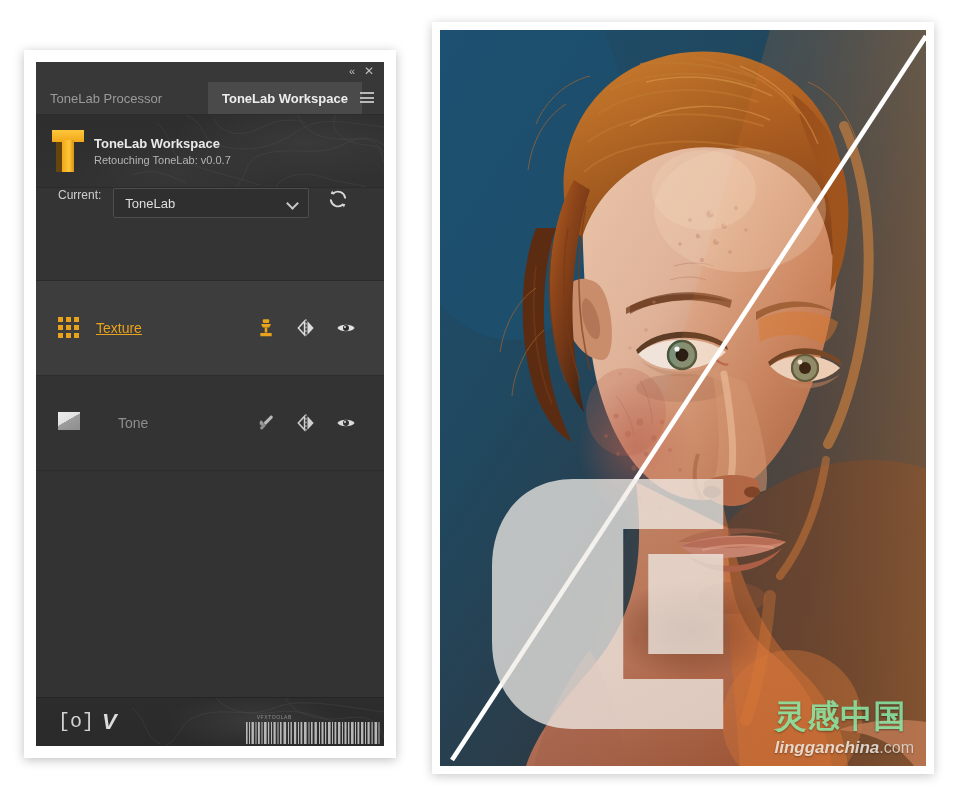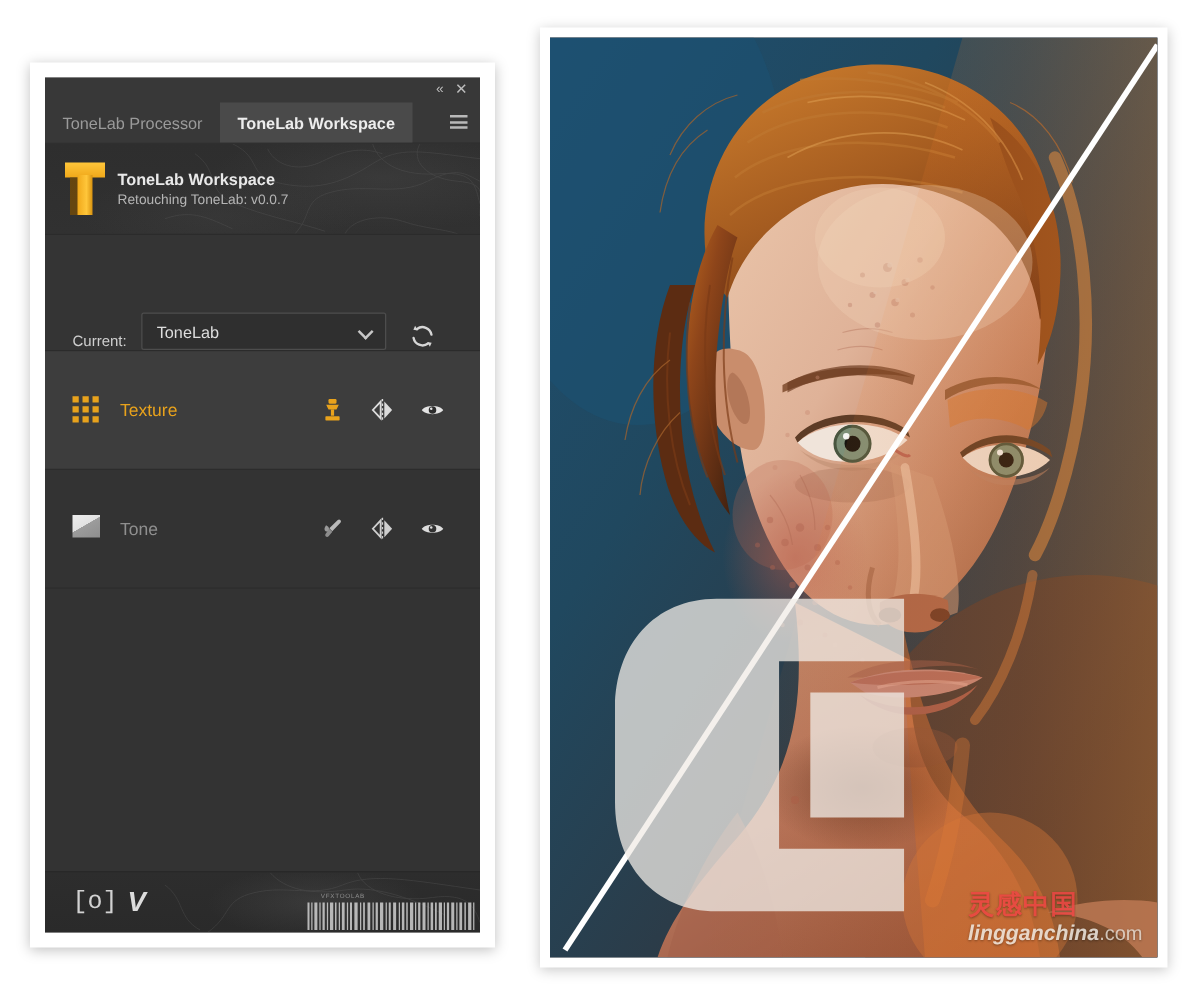--- a/index.html
+++ b/index.html
@@ -62,20 +62,21 @@
 
   
   .tabstrip {
     height: 32px;
     background: #383838;
     display: flex;
     align-items: stretch;
     position: relative;
     flex: 0 0 auto;
     border-bottom: 1px solid #2c2c2c;
+    gap: 32px;
   }
   .tab {
     display: flex;
     align-items: center;
     padding: 0 14px;
     font-size: 13px;
     color: #9a9a9a;
     cursor: default;
     user-select: none;
     background: #383838;
@@ -161,21 +162,21 @@
     line-height: 14px;
     margin-top: 1px;
   }
 
   
   .section-current {
     height: 92px;
     flex: 0 0 auto;
     background: #343434;
     display: flex;
-    align-items: flex-end;
+    align-items: flex-start;
     border-bottom: 1px solid #2b2b2b;
   }
   .cur-label {
     font-size: 12px;
     color: #cfcfcf;
     margin-left: 22px;
     margin-right: 12px;
     white-space: nowrap;
   }
   .select {
@@ -218,21 +219,21 @@
   
   .layer-row {
     height: 94px;
     flex: 0 0 auto;
     display: flex;
     align-items: center;
     border-bottom: 1px solid #2c2c2c;
     cursor: default;
   }
   .layer-row.texture { background: #3d3d3d; }
-  .layer-row.tone { background: #333333; }
+  .layer-row.tone { background: #333333; gap: 22px; }
 
   .row-thumb {
     width: 22px; height: 22px;
     margin-left: 22px;
     margin-right: 16px;
     flex: 0 0 auto;
     position: relative;
   }
   .grid9 {
     display: grid;
@@ -242,21 +243,21 @@
   }
   .grid9 b { display:block; width:5px; height:5px; background:#e8a21c; }
   .tone-thumb {
     width: 22px; height: 18px;
     background: linear-gradient(150deg, #ededed 0%, #e2e2e2 45%, #9c9c9c 46%, #8e8e8e 100%);
   }
   .row-name {
     font-size: 14px;
     flex: 1 1 auto;
   }
-  .row-name.on { color: #e8a21c; }
+  .row-name.on { color: #e8a21c; text-decoration: underline; }
   .row-name.off { color: #8f8f8f; }
 
   .row-icons {
     display: flex;
     align-items: center;
     gap: 16px;
     margin-right: 26px;
   }
   .ricon {
     width: 24px; height: 24px;
@@ -357,25 +358,25 @@
     z-index: 5;
     pointer-events: none;
   }
   .wm-logo {
     width: 46px; height: 46px;
     margin-right: 7px;
     margin-bottom: 2px;
   }
   .wm-text { line-height: 1; }
   .wm-cn {
-    font-size: 21px;
+    font-size: 32px;
     font-weight: bold;
-    color: #ef4444;
+    color: #86efac;
     letter-spacing: 1px;
-    font-family: Liberation Serif, serif;
+    font-family: Liberation Mono, monospace;
     text-shadow: 0 1px 2px rgba(0,0,0,0.45);
   }
   .wm-en {
     font-size: 17px;
     font-weight: bold;
     font-style: italic;
     color: #f2efe9;
     margin-top: 4px;
     text-shadow: 0 1px 2px rgba(0,0,0,0.45);
   }

